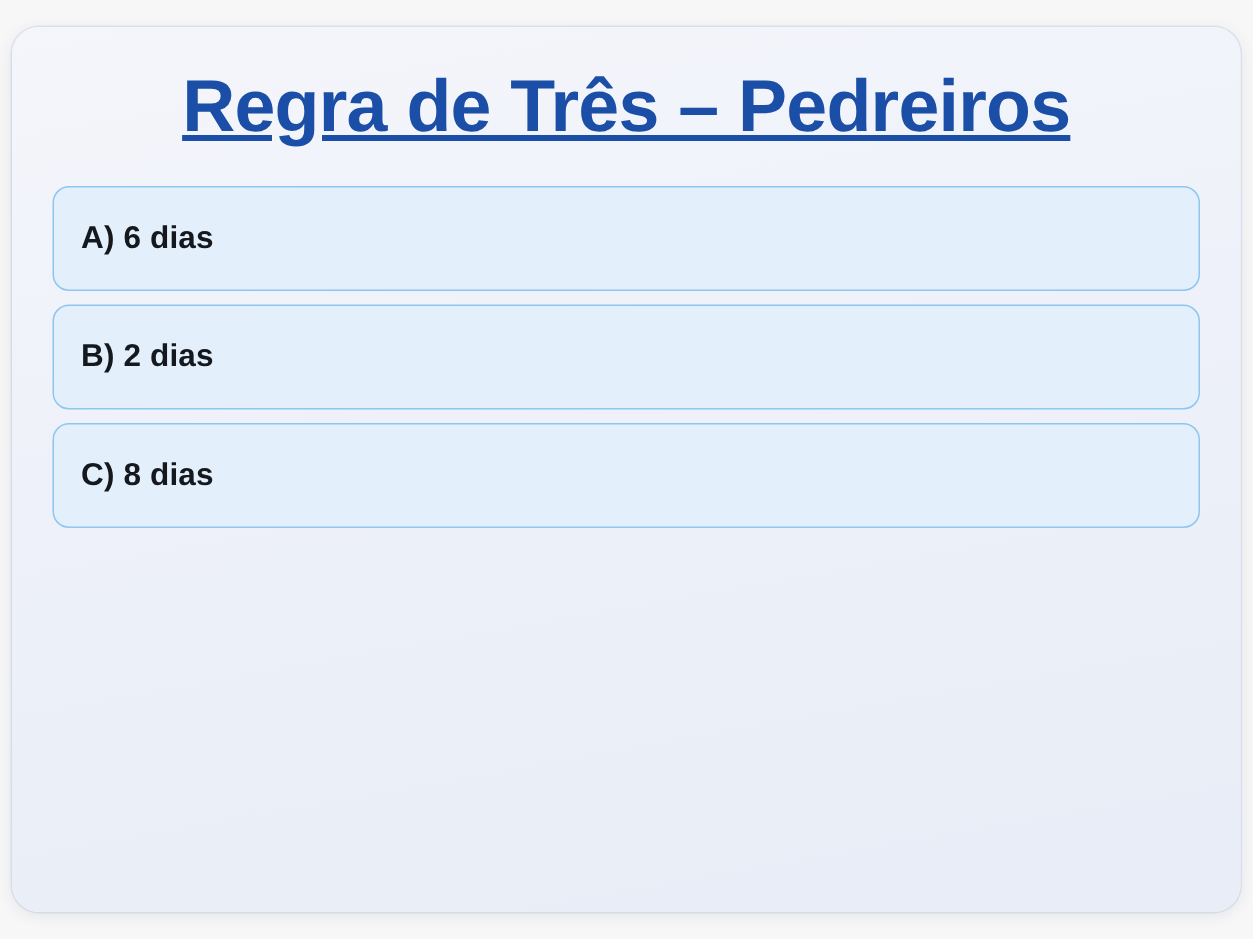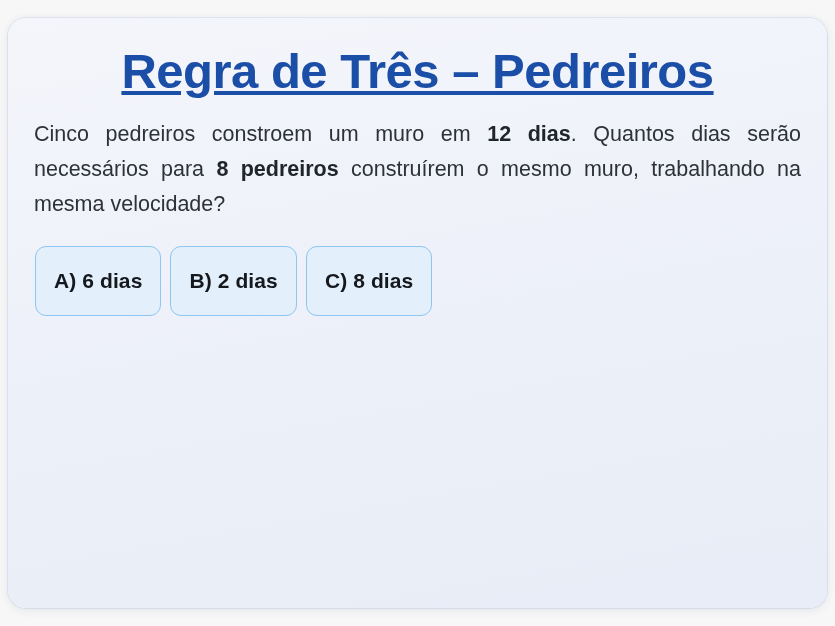--- a/index.html
+++ b/index.html
@@ -54,21 +54,21 @@
   .quiz-question b {
     font-weight: bold;
     color: #20242b;
   }
 
   .options-list {
     margin: 0;
     padding: 25px 27px 0 27px;
     list-style: none;
     display: flex;
-    flex-direction: row;
+    flex-direction: column;
     gap: 9px;
   }
 
   .option-item {
     box-sizing: border-box;
     height: 70px;
     display: flex;
     align-items: center;
     padding: 0 18px;
     border: 1px solid #8dc6ef;
@@ -84,21 +84,20 @@
     letter-spacing: 0.1px;
   }
 </style>
 </head>
 <body>
 
 <div class="quiz-card">
 
   <h1 class="quiz-title">Regra de Três – Pedreiros</h1>
 
-  <p class="quiz-question"><span>Cinco pedreiros constroem um muro em </span><b>12 dias</b><span>. Quantos dias serão necessários para </span><b>8 pedreiros</b><span> construírem o mesmo muro, trabalhando na mesma velocidade?</span></p>
 
   <ul class="options-list">
     <li class="option-item">
       <span class="option-label">A) 6 dias</span>
     </li>
     <li class="option-item">
       <span class="option-label">B) 2 dias</span>
     </li>
     <li class="option-item">
       <span class="option-label">C) 8 dias</span>

